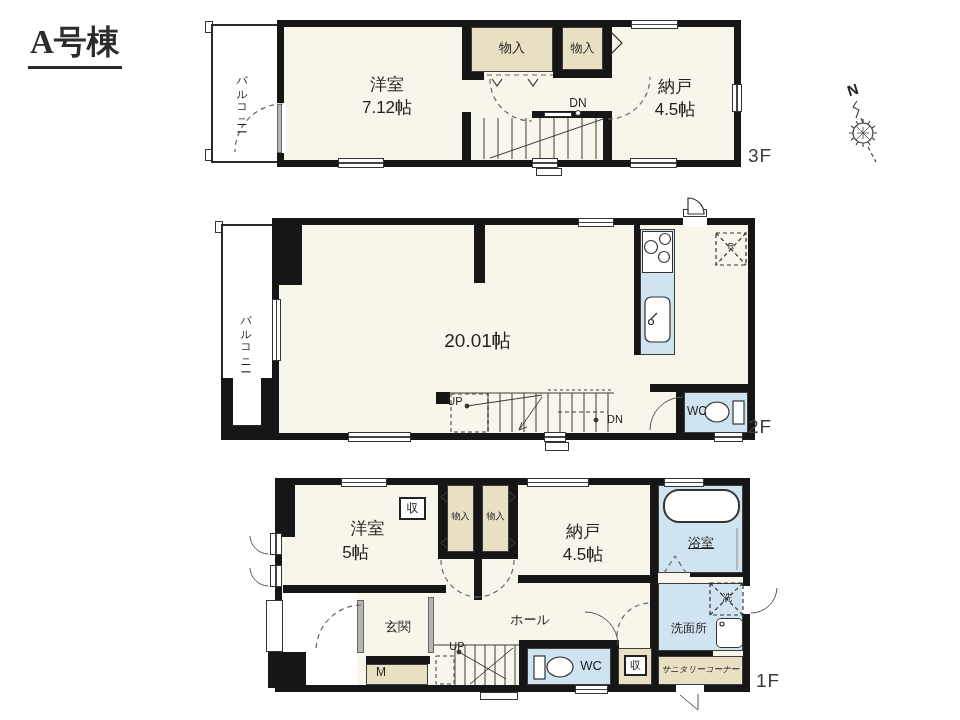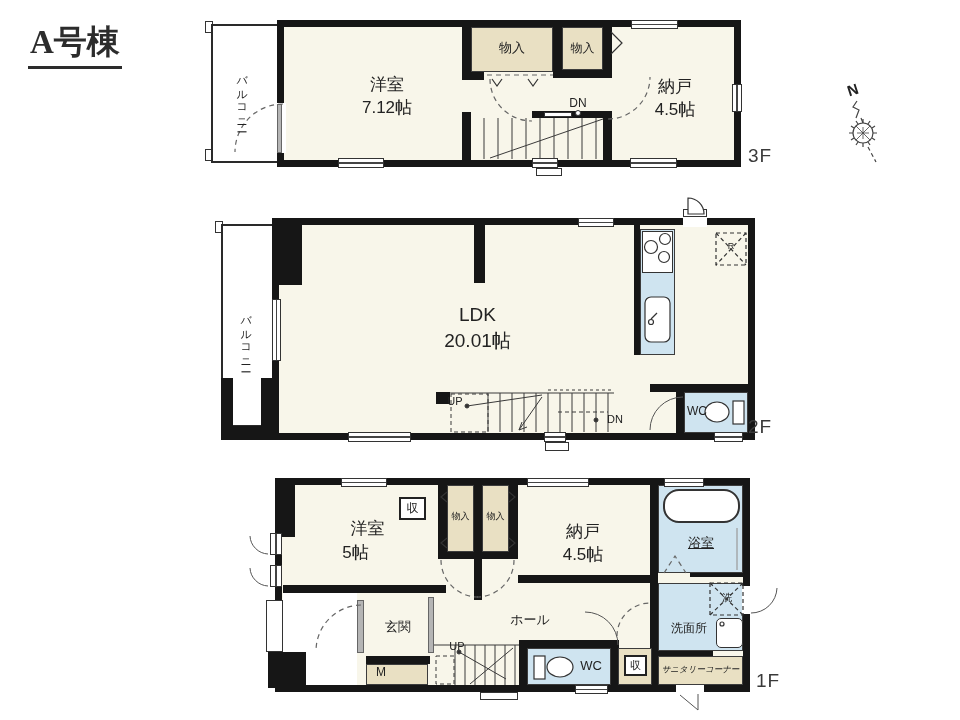--- a/index.html
+++ b/index.html
@@ -269,21 +269,20 @@
   <div class="lbl rname" style="left:322px;top:76px;width:130px;">洋室</div>
   <div class="lbl rname" style="left:322px;top:99px;width:130px;">7.12帖</div>
   <div class="lbl" style="left:471px;top:41px;width:82px;font-size:13px;">物入</div>
   <div class="lbl" style="left:562px;top:42px;width:41px;font-size:12px;">物入</div>
   <div class="lbl rname" style="left:612px;top:78px;width:126px;">納戸</div>
   <div class="lbl rname" style="left:612px;top:101px;width:126px;">4.5帖</div>
   <div class="lbl" style="left:562px;top:97px;width:32px;font-size:12px;">DN</div>
   <div class="flabel" style="left:748px;top:145px;">3F</div>
 
   <div class="lbl vtext" style="left:240px;top:286px;height:104px;font-size:11px;">バルコニー</div>
-  <div class="lbl" style="left:410px;top:305px;width:135px;font-size:19px;">LDK</div>
   <div class="lbl" style="left:410px;top:331px;width:135px;font-size:19px;">20.01帖</div>
   <div class="lbl" style="left:442px;top:395px;width:26px;font-size:11px;">UP</div>
   <div class="lbl" style="left:600px;top:413px;width:30px;font-size:11px;">DN</div>
   <div class="lbl" style="left:686px;top:405px;width:22px;font-size:12px;">WC</div>
   <div class="lbl" style="left:722px;top:242px;width:18px;font-size:9px;">R</div>
   <div class="flabel" style="left:748px;top:416px;">2F</div>
 
   <div class="lbl rname" style="left:315px;top:520px;width:105px;">洋室</div>
   <div class="lbl rname" style="left:303px;top:544px;width:105px;">5帖</div>
   <div class="lbl" style="left:447px;top:512px;width:27px;font-size:9px;">物入</div>

